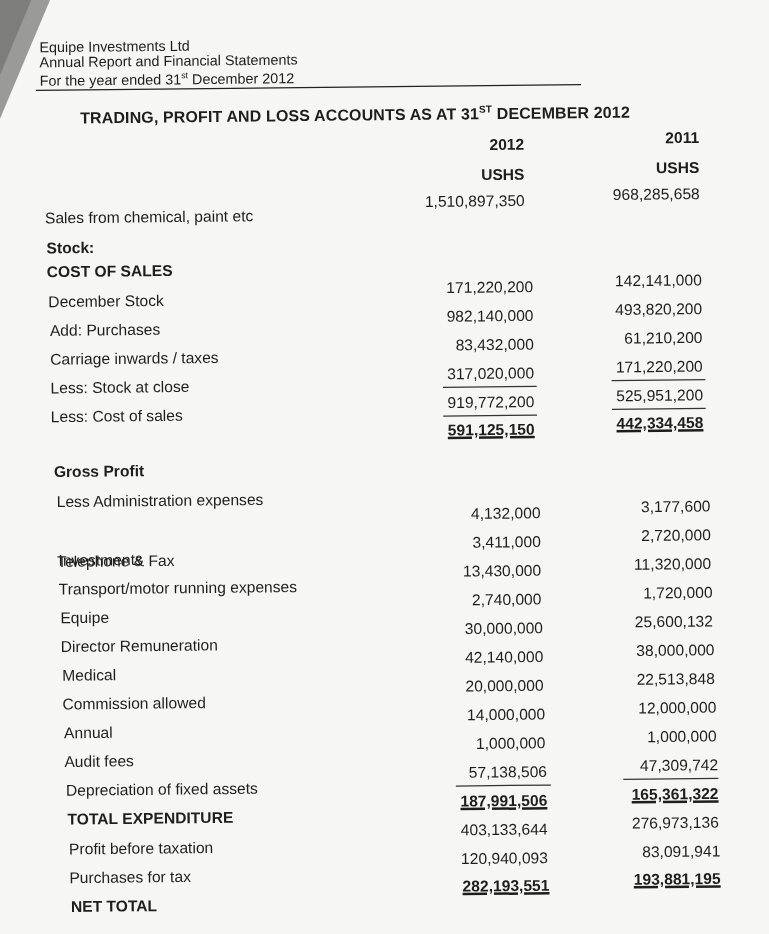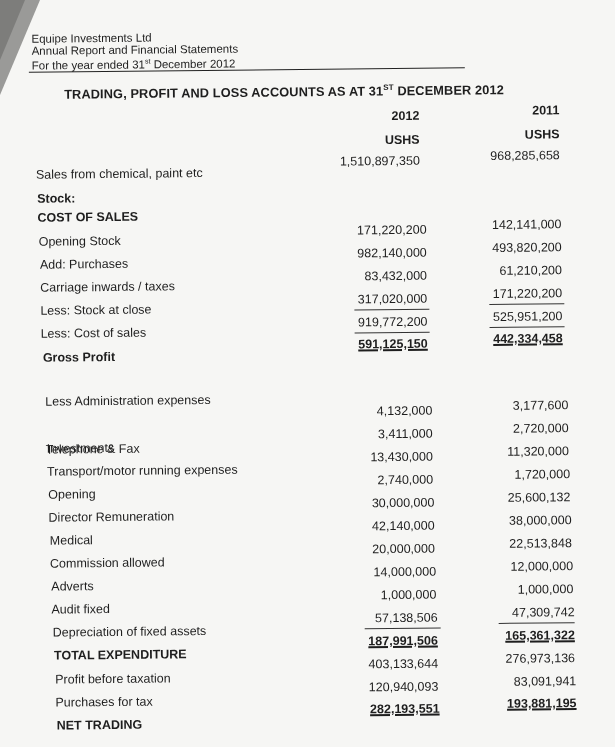--- a/index.html
+++ b/index.html
@@ -54,21 +54,21 @@
   <div class="colhead" style="left:322px; top:134px;">USHS</div>
   <div class="colhead" style="left:462px; top:130px;">USHS</div>
 
   <div class="row-label" style="left:38px; top:165px;">Sales from chemical, paint etc</div>
   <div class="num" style="left:312px; top:155px;">1,510,897,350</div>
   <div class="num" style="left:452px; top:151px;">968,285,658</div>
 
   <div class="row-label bold" style="left:39px; top:189px;">Stock:</div>
   <div class="row-label bold" style="left:39px; top:208px;">COST OF SALES</div>
 
-  <div class="row-label" style="left:40px; top:232px;">Opening Stock</div>
+  <div class="row-label" style="left:40px; top:232px;">December Stock</div>
   <div class="num" style="left:318px; top:224px;">171,220,200</div>
   <div class="num" style="left:453px; top:220px;">142,141,000</div>
 
   <div class="row-label" style="left:41px; top:255px;">Add: Purchases</div>
   <div class="num" style="left:318px; top:247px;">982,140,000</div>
   <div class="num" style="left:453px; top:243px;">493,820,200</div>
 
   <div class="row-label" style="left:41px; top:278px;">Carriage inwards / taxes</div>
   <div class="num" style="left:318px; top:270px;">83,432,000</div>
   <div class="num" style="left:453px; top:266px;">61,210,200</div>
@@ -78,59 +78,59 @@
   <div class="num" style="left:453px; top:289px;">171,220,200</div>
   <div class="rule" style="left:355px; top:310px; width:75px;"></div>
   <div class="rule" style="left:490px; top:306px; width:75px;"></div>
 
   <div class="row-label" style="left:41px; top:324px;">Less: Cost of sales</div>
   <div class="num" style="left:318px; top:316px;">919,772,200</div>
   <div class="num" style="left:453px; top:312px;">525,951,200</div>
   <div class="rule" style="left:355px; top:333px; width:75px;"></div>
   <div class="rule" style="left:490px; top:329px; width:75px;"></div>
 
-  <div class="row-label bold" style="left:43px; top:348px;">Gross Profit</div>
+  <div class="row-label bold" style="left:43px; top:368px;">Gross Profit</div>
   <div class="num bold ul" style="left:318px; top:338px;">591,125,150</div>
   <div class="num bold ul" style="left:453px; top:334px;">442,334,458</div>
 
   <div class="row-label" style="left:45px; top:392px;">Less Administration expenses</div>
 
   <div class="row-label" style="left:45px; top:440px;">Telephone &amp; Fax</div>
   <div class="num" style="left:322px; top:405px;">4,132,000</div>
   <div class="num" style="left:458px; top:401px;">3,177,600</div>
 
   <div class="row-label" style="left:46px; top:439px;">Investments</div>
   <div class="num" style="left:322px; top:428px;">3,411,000</div>
   <div class="num" style="left:458px; top:424px;">2,720,000</div>
 
   <div class="row-label" style="left:46px; top:462px;">Transport/motor running expenses</div>
   <div class="num" style="left:322px; top:451px;">13,430,000</div>
   <div class="num" style="left:458px; top:447px;">11,320,000</div>
 
-  <div class="row-label" style="left:47px; top:485px;">Opening</div>
+  <div class="row-label" style="left:47px; top:485px;">Equipe</div>
   <div class="num" style="left:322px; top:474px;">2,740,000</div>
   <div class="num" style="left:459px; top:470px;">1,720,000</div>
 
   <div class="row-label" style="left:47px; top:508px;">Director Remuneration</div>
   <div class="num" style="left:323px; top:497px;">30,000,000</div>
   <div class="num" style="left:459px; top:493px;">25,600,132</div>
 
   <div class="row-label" style="left:48px; top:531px;">Medical</div>
   <div class="num" style="left:323px; top:520px;">42,140,000</div>
   <div class="num" style="left:460px; top:516px;">38,000,000</div>
 
   <div class="row-label" style="left:48px; top:554px;">Commission allowed</div>
   <div class="num" style="left:323px; top:543px;">20,000,000</div>
   <div class="num" style="left:460px; top:539px;">22,513,848</div>
 
-  <div class="row-label" style="left:49px; top:577px;">Adverts</div>
+  <div class="row-label" style="left:49px; top:577px;">Annual</div>
   <div class="num" style="left:324px; top:566px;">14,000,000</div>
   <div class="num" style="left:461px; top:562px;">12,000,000</div>
 
-  <div class="row-label" style="left:49px; top:600px;">Audit fixed</div>
+  <div class="row-label" style="left:49px; top:600px;">Audit fees</div>
   <div class="num" style="left:324px; top:589px;">1,000,000</div>
   <div class="num" style="left:461px; top:585px;">1,000,000</div>
 
   <div class="row-label" style="left:50px; top:623px;">Depreciation of fixed assets</div>
   <div class="num" style="left:325px; top:612px;">57,138,506</div>
   <div class="num" style="left:462px; top:608px;">47,309,742</div>
   <div class="rule" style="left:362px; top:629px; width:76px;"></div>
   <div class="rule" style="left:496px; top:625px; width:76px;"></div>
 
   <div class="row-label bold" style="left:51px; top:646px;">TOTAL EXPENDITURE</div>
@@ -138,16 +138,16 @@
   <div class="num bold ul" style="left:462px; top:631px;">165,361,322</div>
 
   <div class="row-label" style="left:52px; top:670px;">Profit before taxation</div>
   <div class="num" style="left:325px; top:658px;">403,133,644</div>
   <div class="num" style="left:462px; top:654px;">276,973,136</div>
 
   <div class="row-label" style="left:52px; top:693px;">Purchases for tax</div>
   <div class="num" style="left:325px; top:681px;">120,940,093</div>
   <div class="num" style="left:463px; top:677px;">83,091,941</div>
 
-  <div class="row-label bold" style="left:53px; top:716px;">NET TRADING</div>
+  <div class="row-label bold" style="left:53px; top:716px;">NET TOTAL</div>
   <div class="num bold ul" style="left:326px; top:703px;">282,193,551</div>
   <div class="num bold ul" style="left:463px; top:699px;">193,881,195</div>
 </div>
 
 </body></html>

